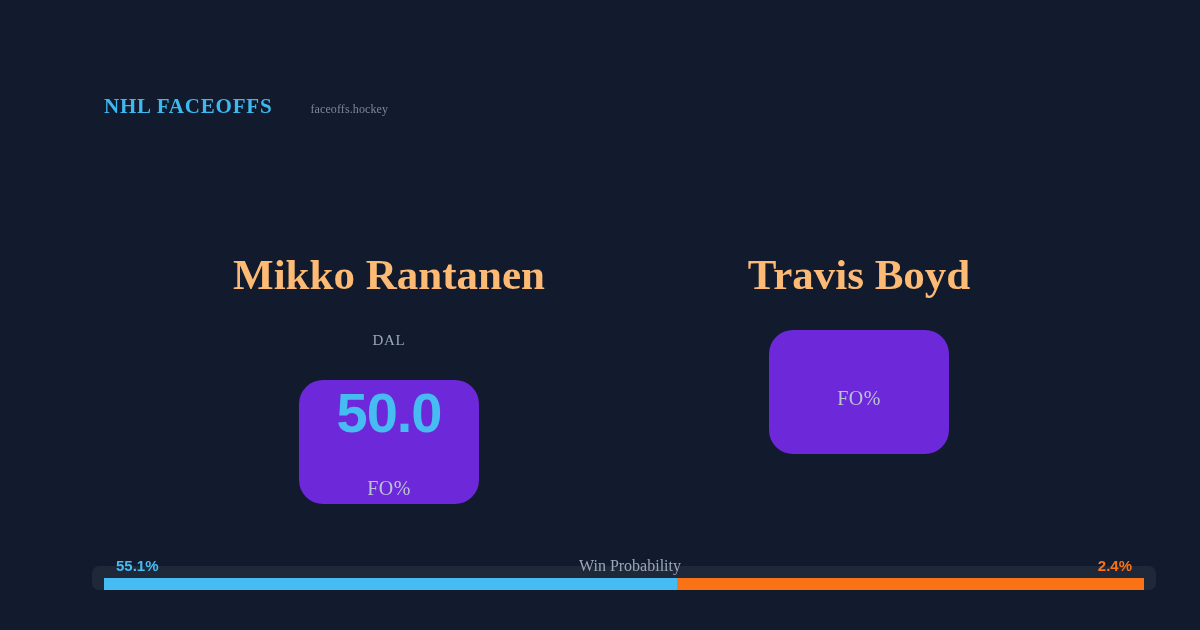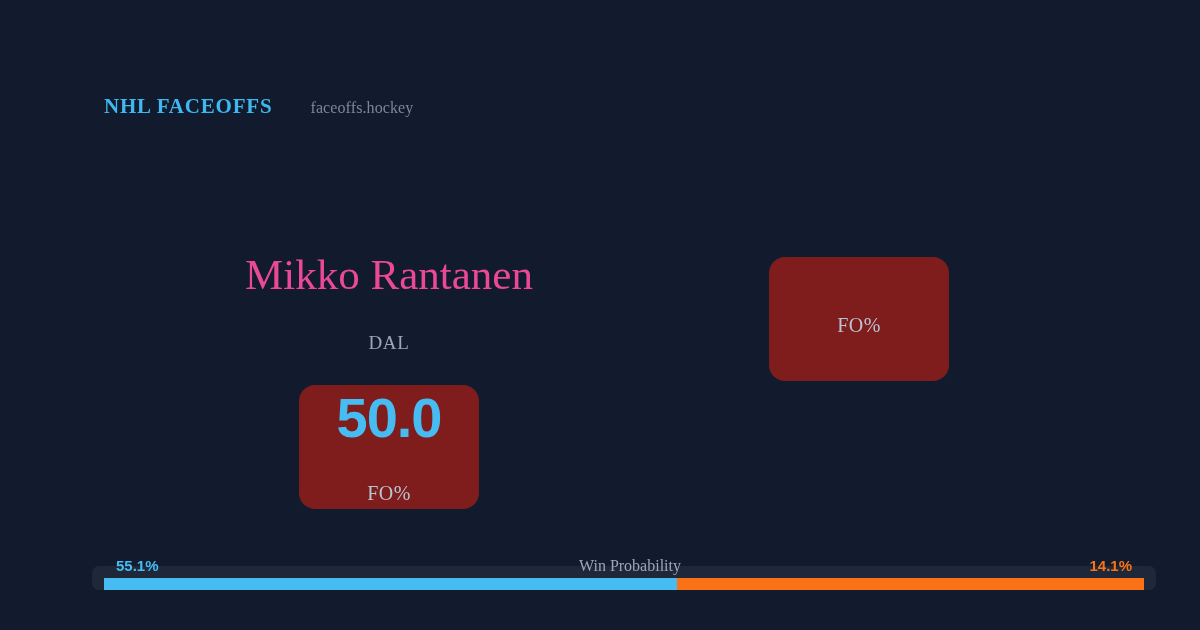--- a/index.html
+++ b/index.html
@@ -23,60 +23,60 @@
   }
   .brand {
     font-family:"Liberation Serif", serif;
     font-weight:700;
     font-size:21px;
     letter-spacing:0.8px;
     color:#3fb8ef;
   }
   .brand-sub {
     font-family:"Liberation Serif", serif;
-    font-size:16px;
+    font-size:12px;
     color:#7b8699;
     letter-spacing:0.1px;
   }
 
   
   .matchup {
     position:absolute;
     left:0; right:0; top:190px;
     display:flex;
     align-items:flex-start;
     justify-content:center;
   }
   .side {
     width:470px;
     display:flex;
     flex-direction:column;
     align-items:center;
   }
   .player-name {
     font-family:"Liberation Serif", serif;
-    font-weight:400;
+    font-weight:700;
     font-size:43px;
-    color:#ec4899;
+    color:#fdba74;
     line-height:1.15;
     white-space:nowrap;
   }
   .player-team {
     margin-top:9px;
     font-family:"Liberation Serif", serif;
-    font-size:19px;
+    font-size:15px;
     color:#9aa7ba;
     letter-spacing:0.7px;
     white-space:nowrap;
   }
   .stat-card {
     margin-top:19px;
     width:180px; height:124px;
-    background:#7f1d1d;
-    border-radius:16px;
+    background:#6d28d9;
+    border-radius:24px;
     display:flex;
     flex-direction:column;
     align-items:center;
     justify-content:center;
   }
   .stat-value {
     font-family:"Liberation Sans", sans-serif;
     font-weight:700;
     font-size:56px;
     color:#46bcf2;
@@ -192,32 +192,33 @@
       <div class="player-name">Mikko Rantanen</div>
       <div class="player-team">DAL</div>
       <div class="stat-card">
         <div class="stat-value">50.0</div>
         <div class="stat-label">FO%</div>
       </div>
     </div>
 
 
     <div class="side">
+      <div class="player-name">Travis Boyd</div>
       <div class="stat-card">
         <div class="stat-label">FO%</div>
       </div>
     </div>
 
   </div>
 
   <div class="winprob">
     <div class="wp-labels">
       <span class="wp-left">55.1%</span>
       <span class="wp-title">Win Probability</span>
-      <span class="wp-right">14.1%</span>
+      <span class="wp-right">2.4%</span>
     </div>
     <div class="wp-bar">
       <div class="wp-fill-left" style="width: 55.1%; flex: 0 0 55.1%; background: rgb(70, 188, 242);"></div>
       <div class="wp-fill-right" style="background: rgb(249, 115, 22);"></div>
     </div>
   </div>
 
 </div>
 
 </body></html>

